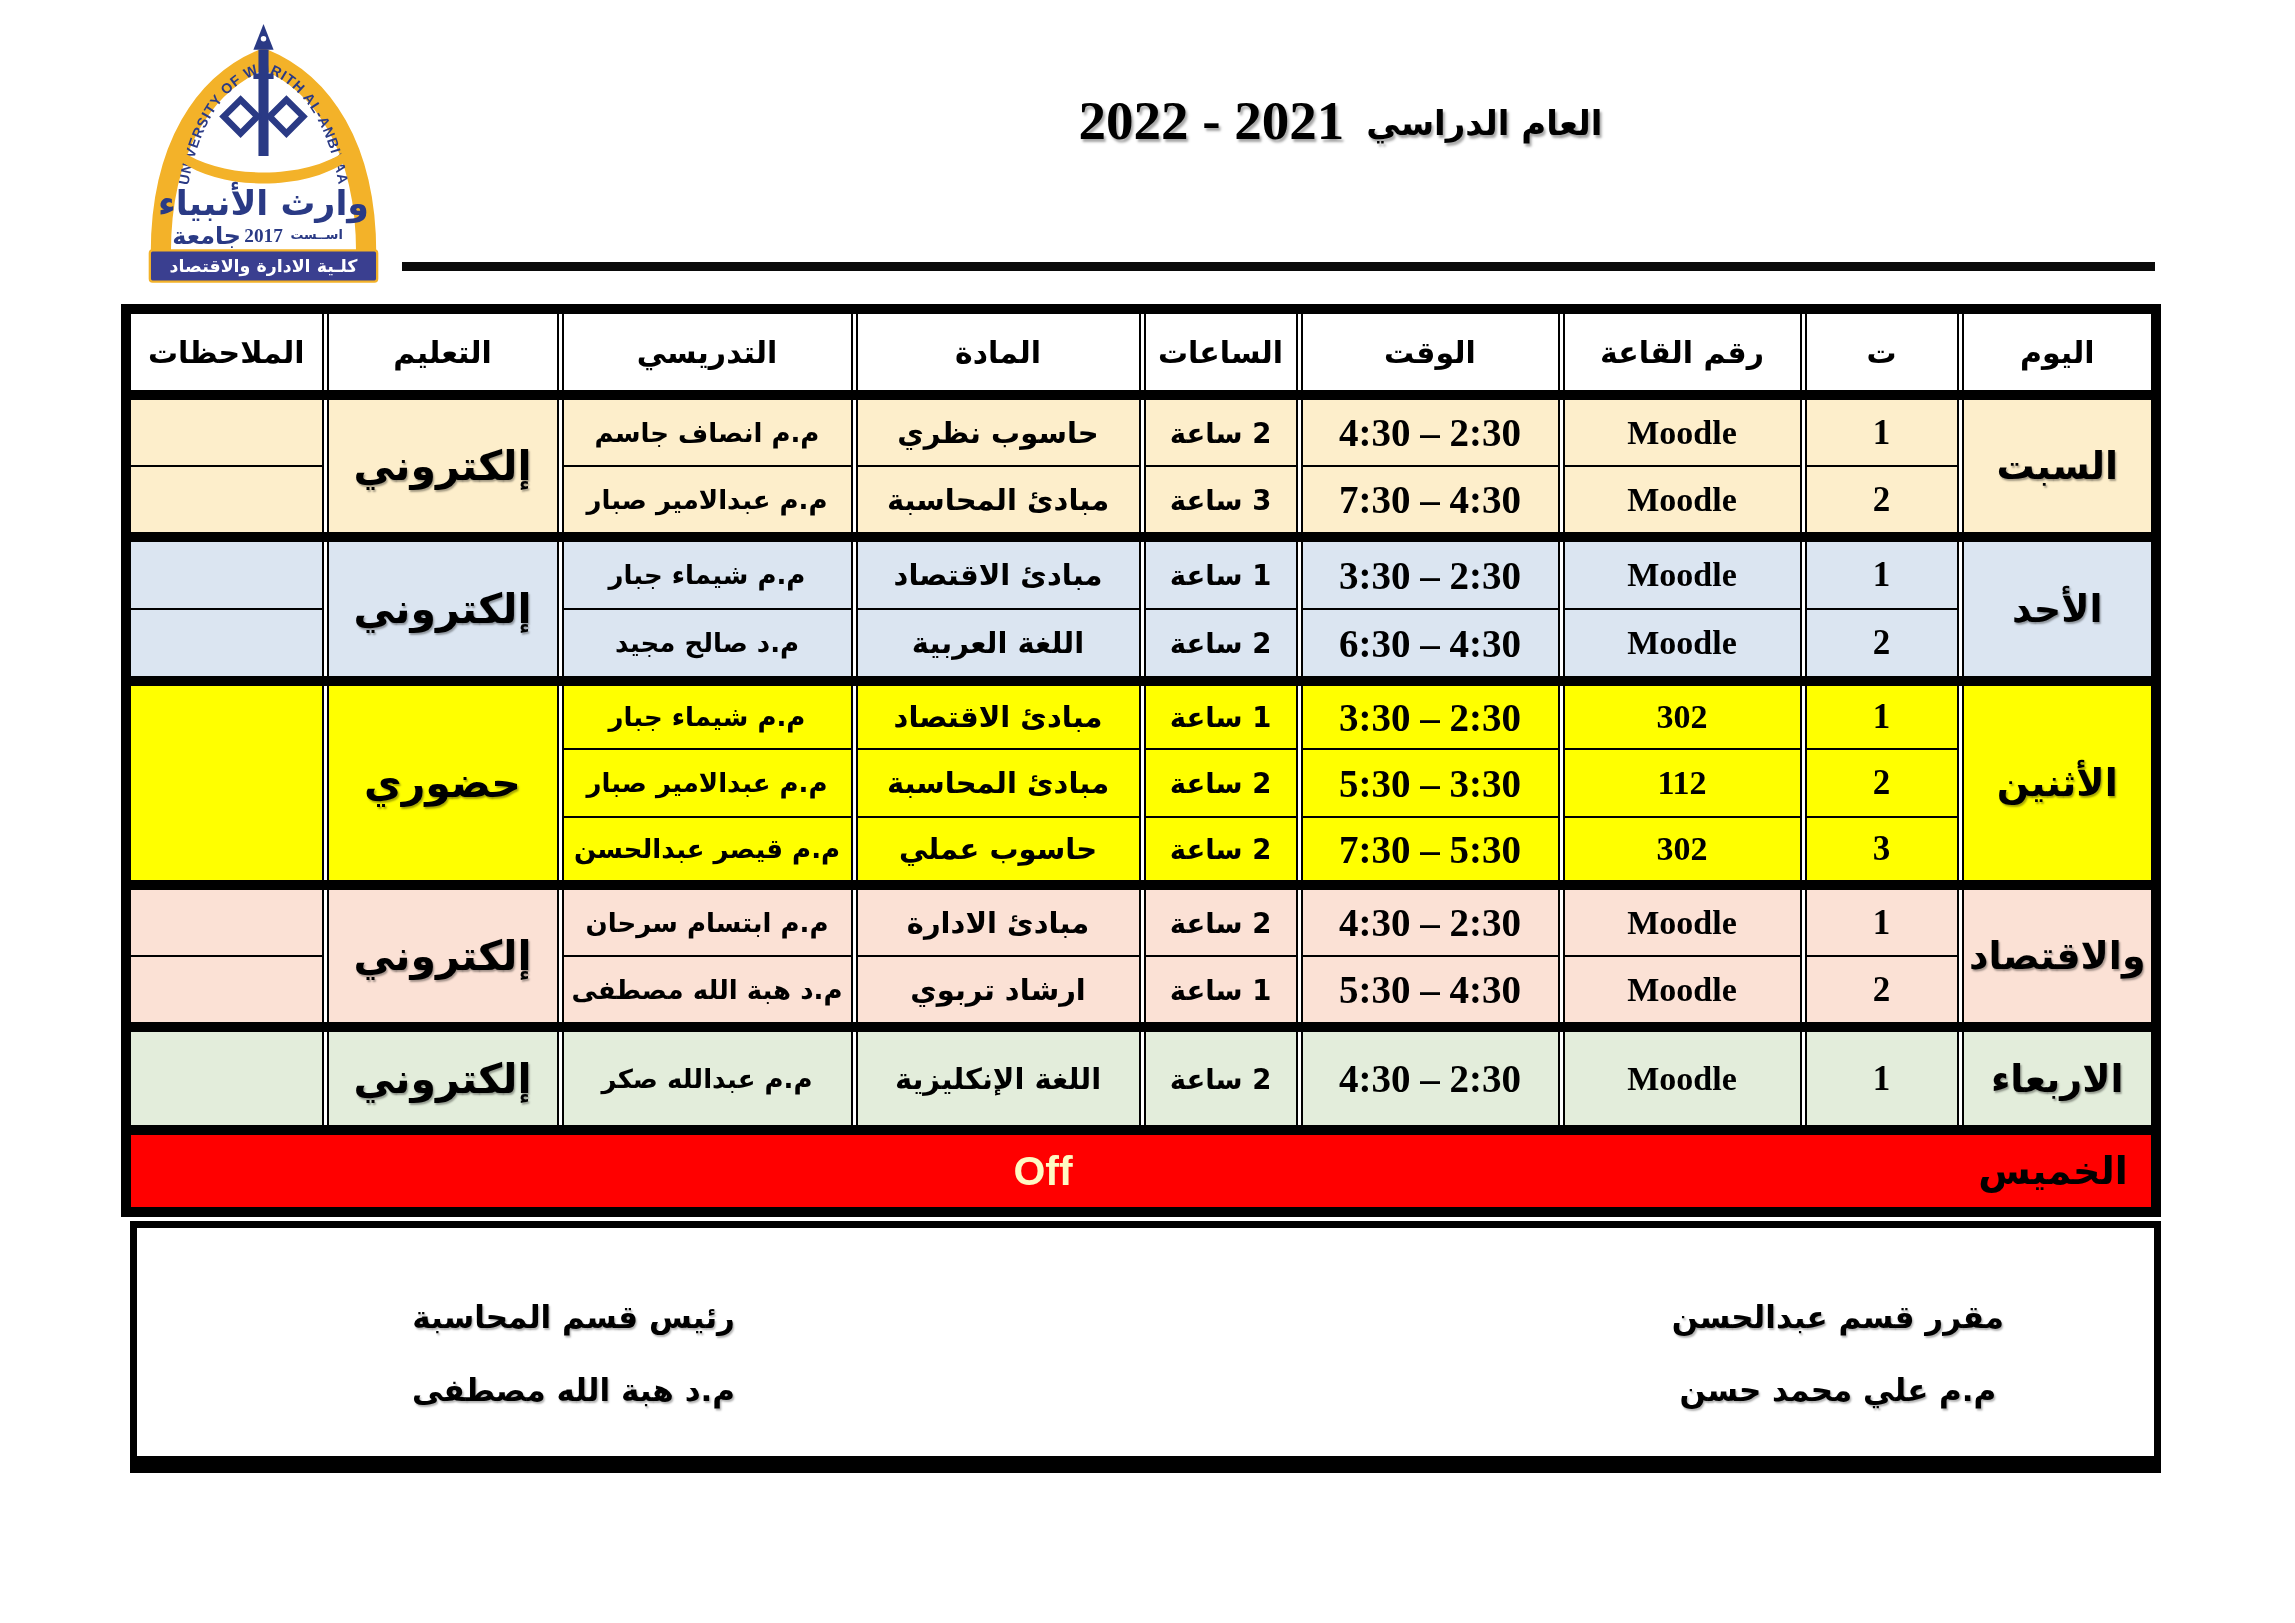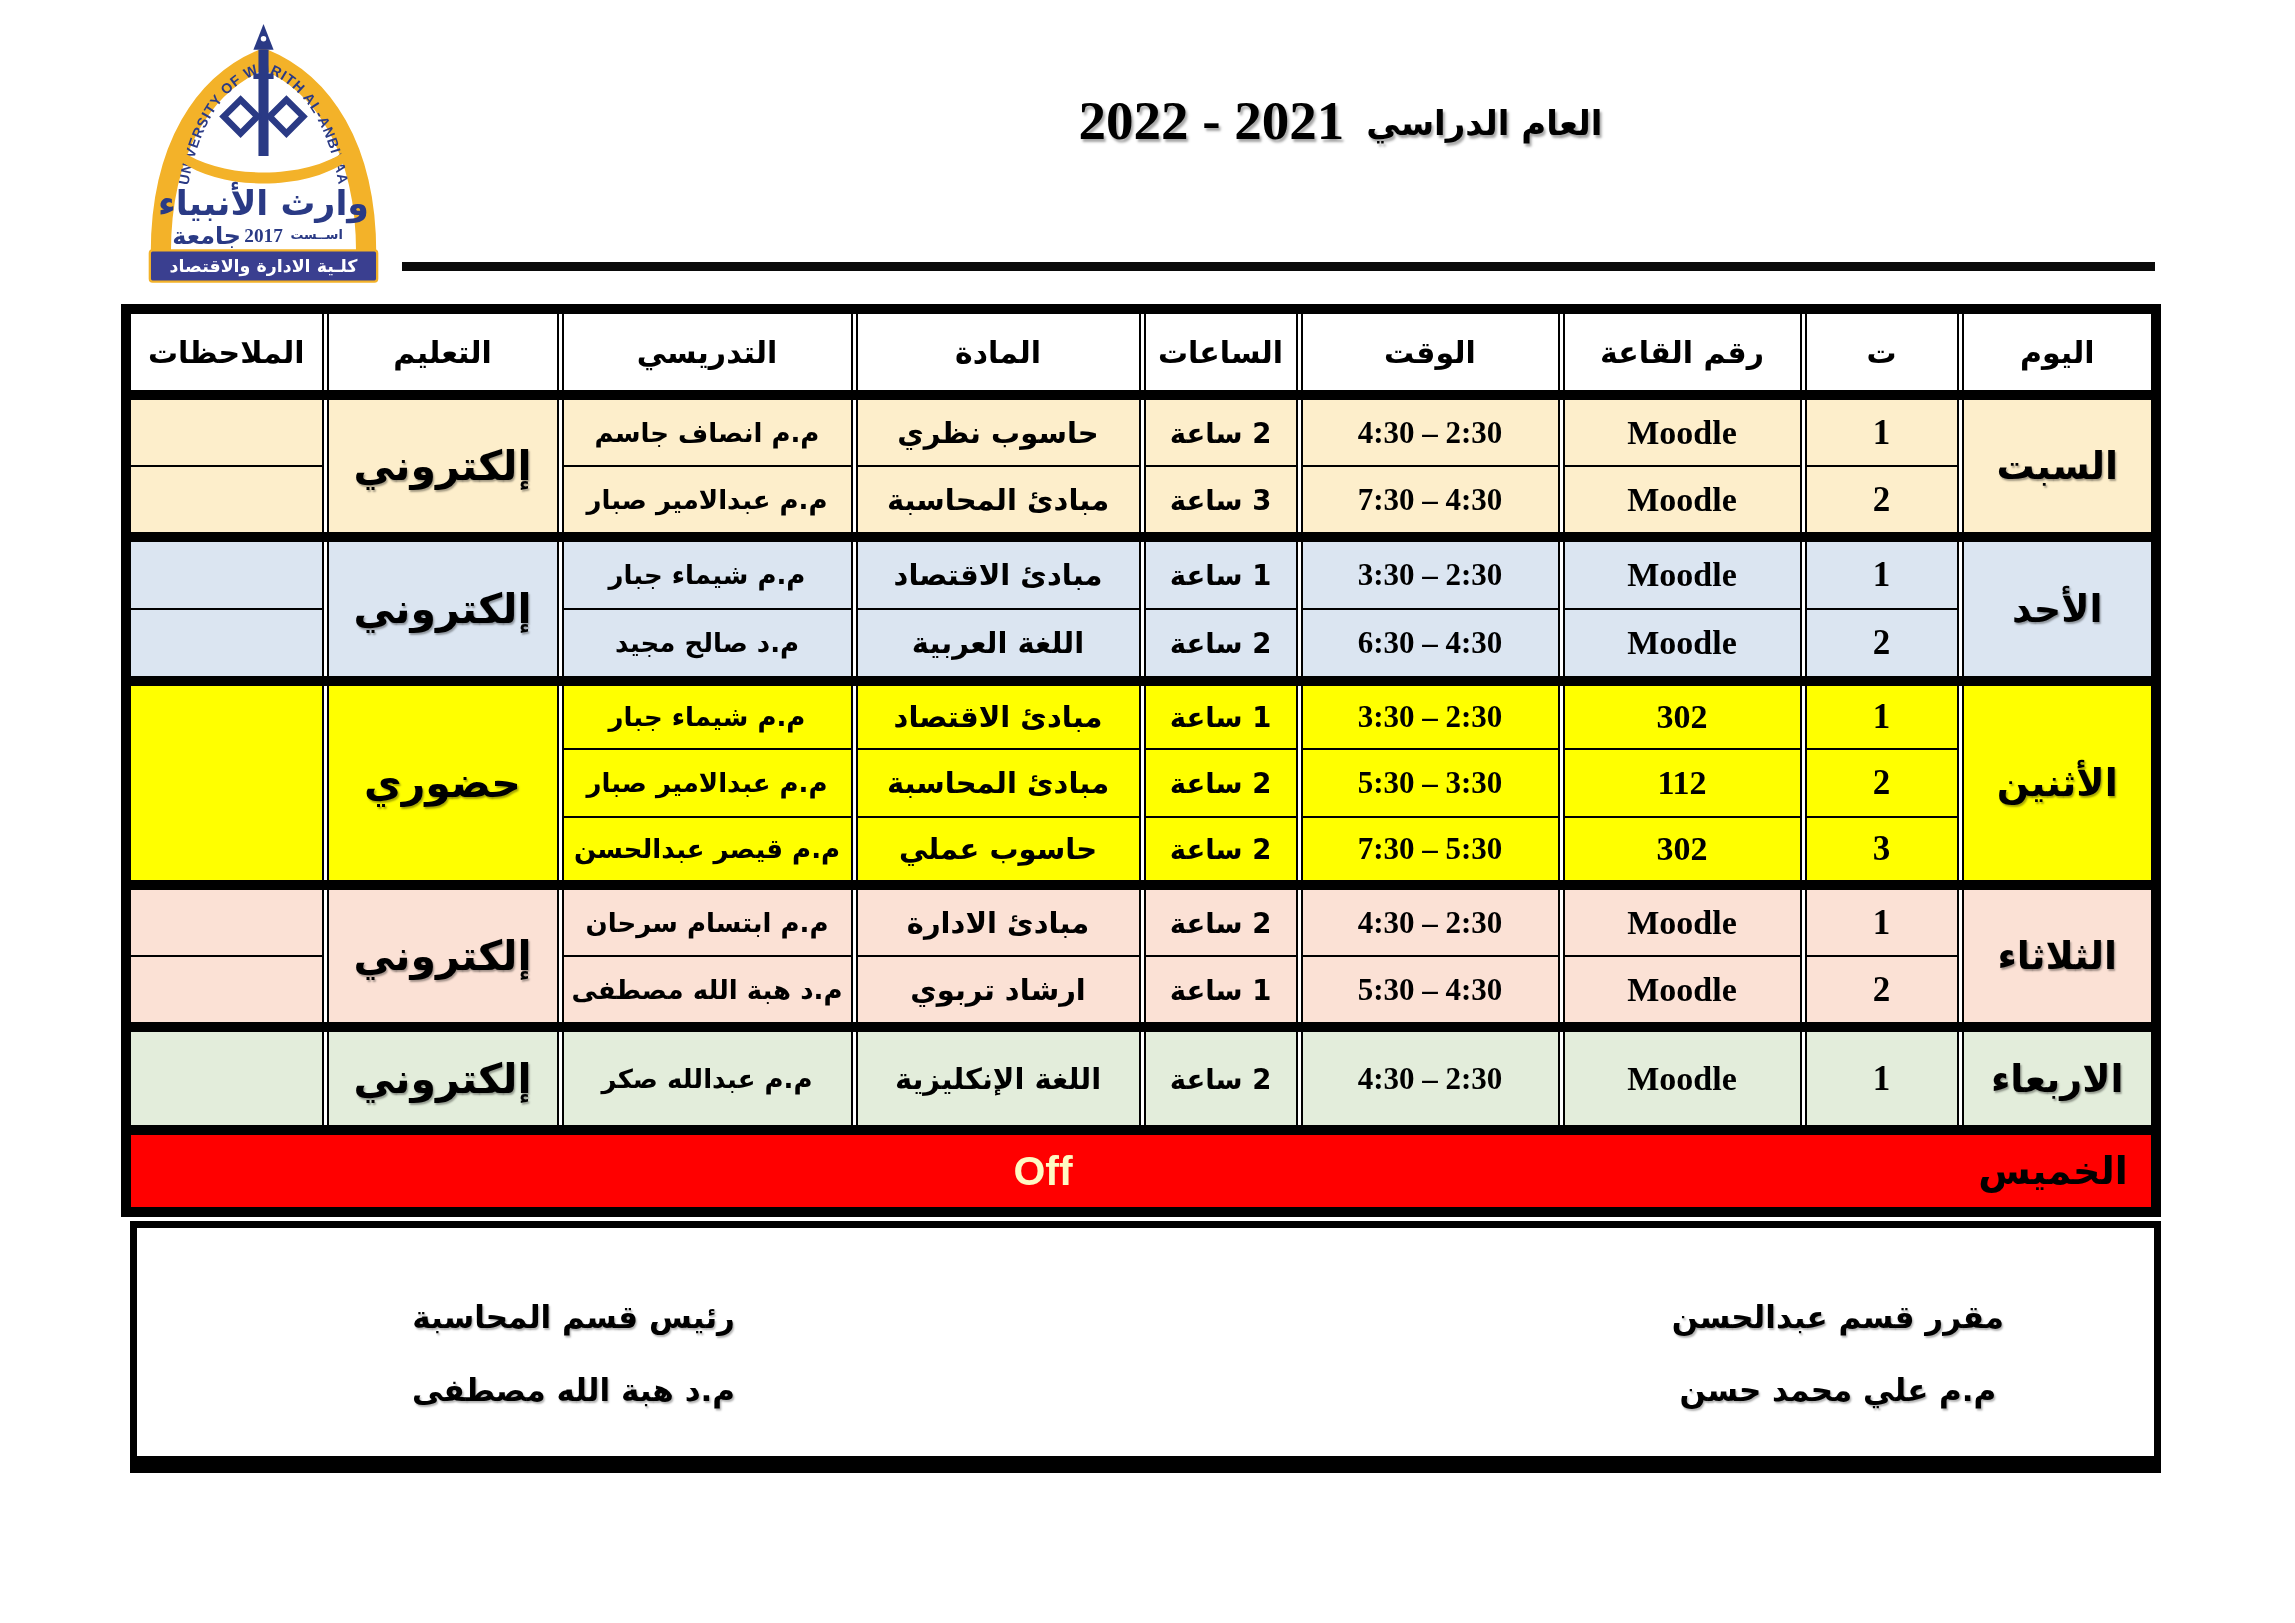--- a/index.html
+++ b/index.html
@@ -30,21 +30,21 @@
   .schedule th, .schedule td {
     border-left:7.2px double #000; border-right:7.2px double #000;
     border-bottom:2.6px solid #000;
     text-align:center; vertical-align:middle; padding:0; overflow:hidden;
   }
   .schedule thead th { background:#fff; font-size:30px; font-weight:bold; height:86px; border-bottom:10.5px solid #000; }
   tr.block-start td { border-top:10.5px solid #000; }
   td.day     { font-size:38px; font-weight:bold; text-shadow:1.3px 2px 2px rgba(0,0,0,.35); }
   td.num     { font-family:"Liberation Serif", serif; font-size:35px; font-weight:bold; }
   td.room    { font-family:"Liberation Serif", serif; font-size:34px; font-weight:bold; }
-  td.time    { font-family:"Liberation Serif", serif; font-size:31px; font-weight:bold; direction:rtl; white-space:nowrap; }
+  td.time    { font-family:"Liberation Serif", serif; font-size:39px; font-weight:bold; direction:rtl; white-space:nowrap; }
   td.hours   { font-size:27.5px; font-weight:bold; white-space:nowrap; }
   td.subject { font-size:29px; font-weight:bold; }
   td.teacher { font-size:26px; font-weight:bold; }
   td.edu     { font-size:41px; font-weight:bold; text-shadow:1.3px 2px 2px rgba(0,0,0,.35); }
   tr.thu td  { border-top:10.5px solid #000; height:82px; padding:0; }
   .thu-flex  { display:flex; align-items:center; width:100%; }
   .thu-day   { width:196px; font-size:38px; font-weight:bold; color:#000; }
   .off-label { flex:1; text-align:center; font-family:"Liberation Sans", sans-serif; font-size:41px; font-weight:bold; color:#fef9c3; }
 
   
@@ -185,21 +185,21 @@
       </tr>
       <tr style="height: 68px;">
         <td class="num" style="background: rgb(255, 255, 0);">3</td>
         <td class="room" style="background: rgb(255, 255, 0);">302</td>
         <td class="time" style="background: rgb(255, 255, 0);">5:30 – 7:30</td>
         <td class="hours" style="background: rgb(255, 255, 0);">2 ساعة</td>
         <td class="subject" style="background: rgb(255, 255, 0);">حاسوب عملي</td>
         <td class="teacher" style="background: rgb(255, 255, 0);">م.م قيصر عبدالحسن</td>
       </tr>
       <tr class="block-start" style="height: 71px;">
-        <td class="day" rowspan="2" style="background: rgb(251, 225, 213);">الثلاثاء</td>
+        <td class="day" rowspan="2" style="background: rgb(251, 225, 213);">والاقتصاد</td>
         <td class="num" style="background: rgb(251, 225, 213);">1</td>
         <td class="room" style="background: rgb(251, 225, 213);">Moodle</td>
         <td class="time" style="background: rgb(251, 225, 213);">2:30 – 4:30</td>
         <td class="hours" style="background: rgb(251, 225, 213);">2 ساعة</td>
         <td class="subject" style="background: rgb(251, 225, 213);">مبادئ الادارة</td>
         <td class="teacher" style="background: rgb(251, 225, 213);">م.م ابتسام سرحان</td>
         <td class="edu" rowspan="2" style="background: rgb(251, 225, 213);">إلكتروني</td>
         <td class="notes" style="background: rgb(251, 225, 213);"></td>
       </tr>
       <tr style="height: 71px;">

